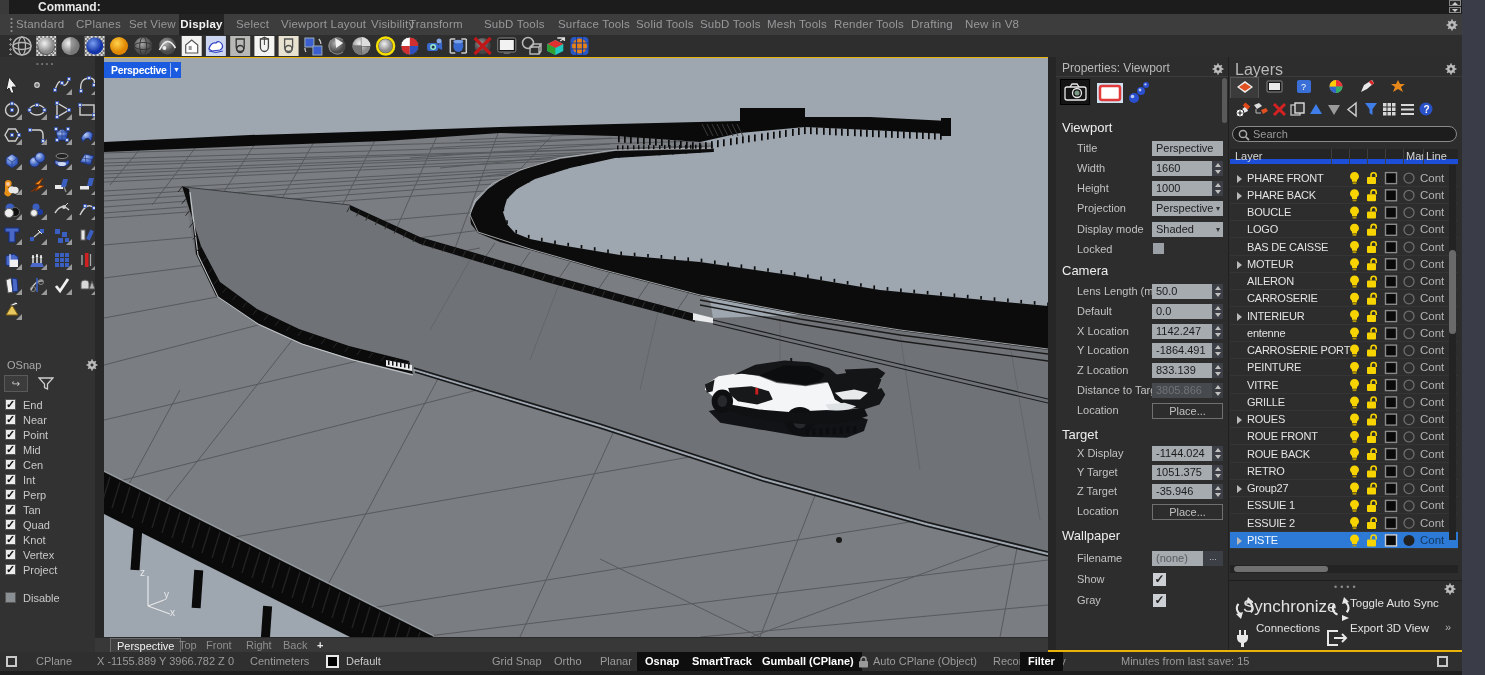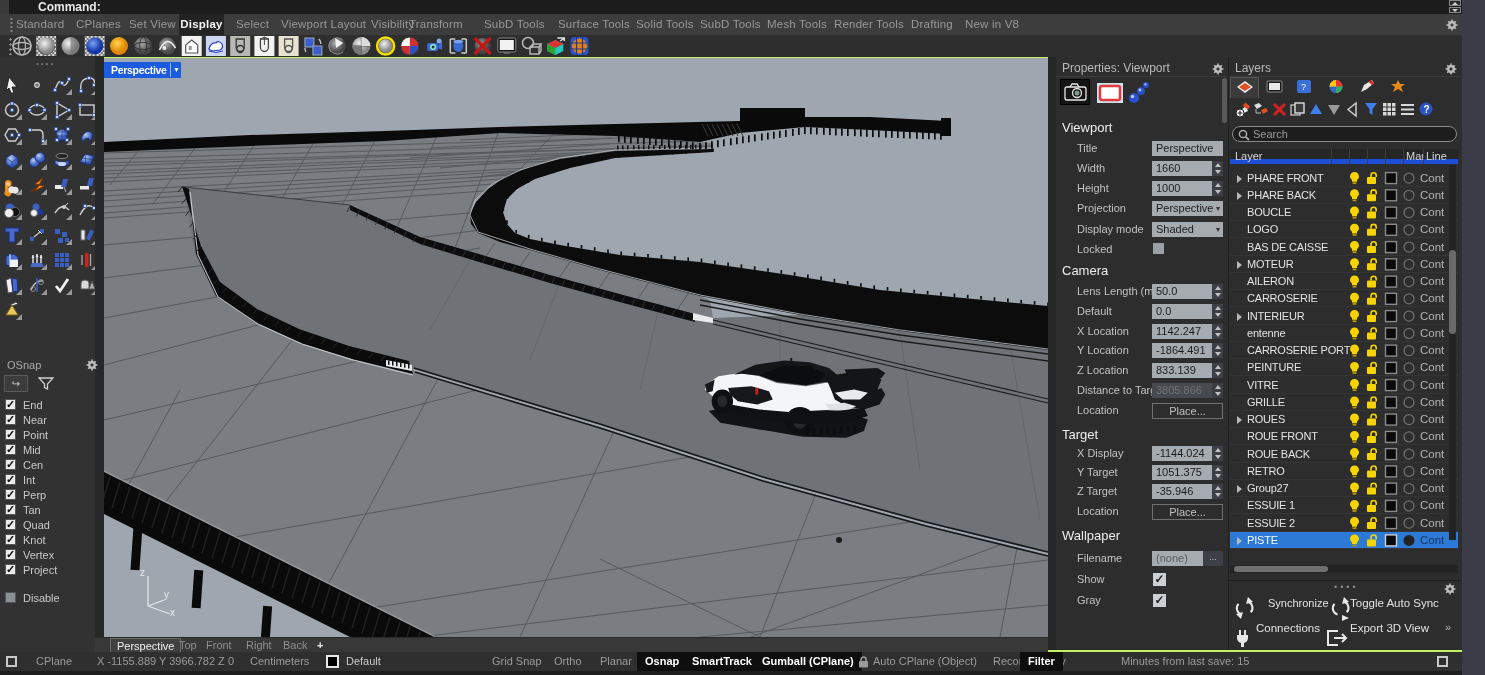--- a/index.html
+++ b/index.html
@@ -1,17 +1,17 @@
 <!DOCTYPE html>
 <html><head>
 <meta charset="utf-8">
 <style>
 html,body{margin:0;padding:0;background:#2d2d2d;}
 *{box-sizing:border-box;}
-#root{position:relative;width:1485px;height:675px;overflow:hidden;background:#bef264;font-family:"Liberation Sans",sans-serif;-webkit-font-smoothing:antialiased;}
+#root{position:relative;width:1485px;height:675px;overflow:hidden;background:#eab308;font-family:"Liberation Sans",sans-serif;-webkit-font-smoothing:antialiased;}
 .abs{position:absolute;}
 
 #cmdbar{left:0;top:0;width:1485px;height:14px;background:#1c1c1c;}
 #cmdbar .lbl{position:absolute;left:38px;top:0px;font-size:12px;font-weight:bold;color:#e8e8e8;line-height:14px;}
 #menurow{left:0;top:14px;width:1485px;height:21px;background:#3d3d3d;}
 .mtab{position:absolute;top:0;height:21px;line-height:21px;font-size:11.5px;color:#97989a;white-space:nowrap;letter-spacing:0.2px;}
 .mtab.act{background:#232323;color:#f4f4f4;font-weight:bold;}
 #toolrow{left:0;top:35px;width:1485px;height:22px;background:#2e2e2e;}
 
 #sidebar{left:0;top:57px;width:95px;height:593px;background:#323232;}
@@ -1026,21 +1026,21 @@
       <div class="pfield" style="top:494px;width:49px;color:#585c60">(none)</div>
       <div style="position:absolute;left:147px;top:494px;width:20px;height:15px;background:#3c4046;color:#c0c0c0;font-size:9px;text-align:center;line-height:13px">...</div>
       <div class="plabel" style="top:516px">Show</div>
       <div class="pcheck" style="top:516px">✓</div>
       <div class="plabel" style="top:537px">Gray</div>
       <div class="pcheck" style="top:537px">✓</div>
   </div>
 
   <div id="layers" class="abs">
       <div style="position:absolute;left:0;top:19px;width:233px;height:1px;background:#3c3c3c"></div>
-    <div style="position:absolute;left:6px;top:4px;font-size:12px;color:#b9b9b9">Layers</div>
+    <div style="position:absolute;left:6px;top:4px;font-size:16px;color:#b9b9b9">Layers</div>
     <span style="position:absolute;left:216px;top:4px"><svg width="12" height="12">
           <g stroke="#bdbdbd" stroke-width="1.6">
             <line x1="7.4" y1="6.0" x2="11.4" y2="6.0"></line>
             <line x1="7.0" y1="7.0" x2="9.8" y2="9.8"></line>
             <line x1="6.0" y1="7.4" x2="6.0" y2="11.4"></line>
             <line x1="5.0" y1="7.0" x2="2.2" y2="9.8"></line>
             <line x1="4.6" y1="6.0" x2="0.6" y2="6.0"></line>
             <line x1="5.0" y1="5.0" x2="2.2" y2="2.2"></line>
             <line x1="6.0" y1="4.6" x2="6.0" y2="0.6"></line>
             <line x1="7.0" y1="5.0" x2="9.8" y2="2.2"></line>
@@ -1502,21 +1502,21 @@
           <rect x="2" y="0" width="2" height="5"></rect>
           <rect x="7" y="0" width="2" height="5"></rect>
           <path d="M0,5 h11 v3 a5.5,5.5 0 0 1 -4,5 v4 h-3 v-4 a5.5,5.5 0 0 1 -4,-5 Z"></path>
         </g>
 <g transform="translate(97,37)" stroke="#e8e8e8" stroke-width="2" fill="none">
           <path d="M12,1 H2 V15 h10"></path>
           <path d="M8,8 H20"></path>
           <path d="M16,4 L20,8 16,12" fill="none"></path>
         </g>
 </svg>
-      <div style="position:absolute;left:39px;top:540px;color:#e2e2e2;font-size:11px">Synchronize</div>
+      <div style="position:absolute;left:14px;top:540px;color:#e2e2e2;font-size:17px">Synchronize</div>
       <div style="position:absolute;left:121px;top:540px;color:#e2e2e2;font-size:11.5px">Toggle Auto Sync</div>
       <div style="position:absolute;left:27px;top:565px;color:#e2e2e2;font-size:11.5px">Connections</div>
       <div style="position:absolute;left:121px;top:565px;color:#e2e2e2;font-size:11.5px">Export 3D View</div>
       <div style="position:absolute;left:216px;top:564px;color:#b0b0b0;font-size:11px">»</div>
   </div>
 
   <div id="rightstrip" class="abs"></div>
 </div>
 
 </body></html>

